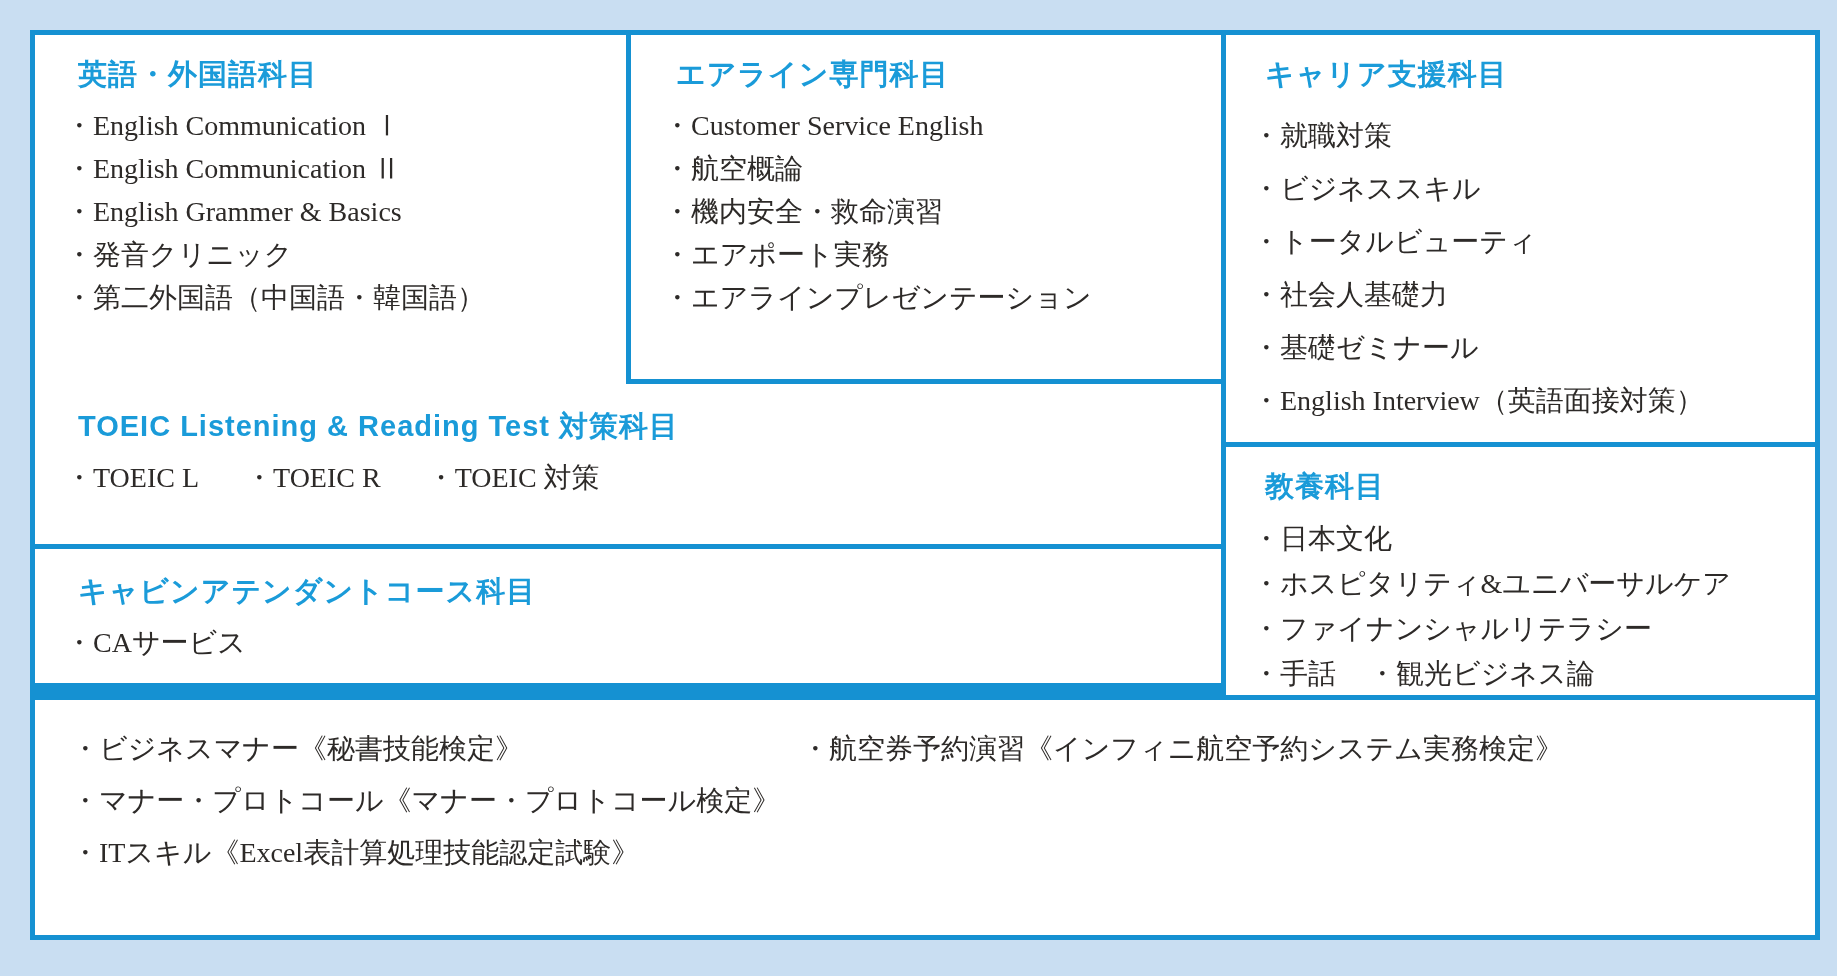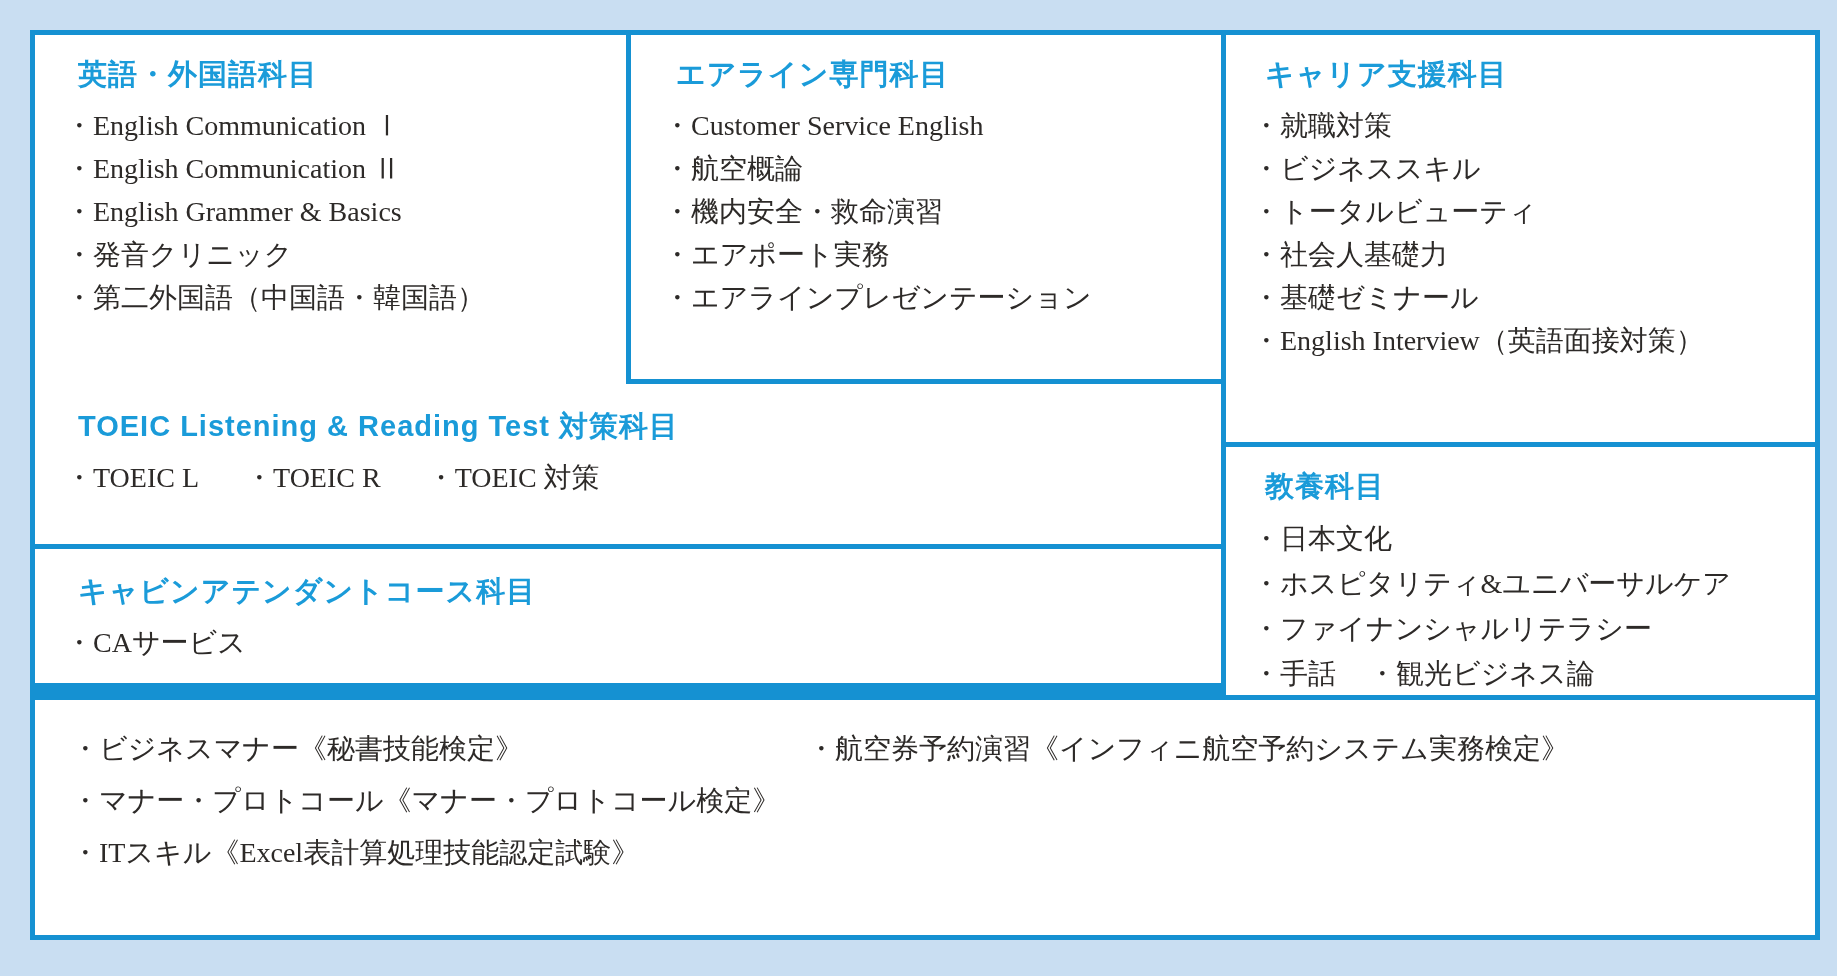--- a/index.html
+++ b/index.html
@@ -37,24 +37,24 @@
     font-size:29px;font-weight:bold;color:var(--title);
     padding-left:13px;margin-bottom:13px;line-height:34px;
     letter-spacing:1px;
   }
   .lines{display:flex;flex-direction:column;}
   .line{
     display:flex;align-items:center;
     height:43px;font-size:28px;line-height:43px;
     gap:44px;white-space:nowrap;font-family:Liberation Serif, serif;
   }
-  #cell-career .line{height:43px;}
+  #cell-career .line{height:43px;margin-top:10px;}
   #cell-liberal .line{height:45px;gap:32px;}
   #cell-toeic .line{gap:46px;}
-  #cell-cert .line{height:52px;display:grid;grid-template-columns:718px 1fr;gap:18px;}
+  #cell-cert .line{height:52px;display:grid;grid-template-columns:718px 1fr;gap:12px;}
   .item{display:inline-block;}
 </style>
 </head>
 <body>
 
 <div class="panel">
 
   <div class="cell" id="cell-foreign">
     <div class="sec-title">英語・外国語科目</div>
     <div class="lines">

